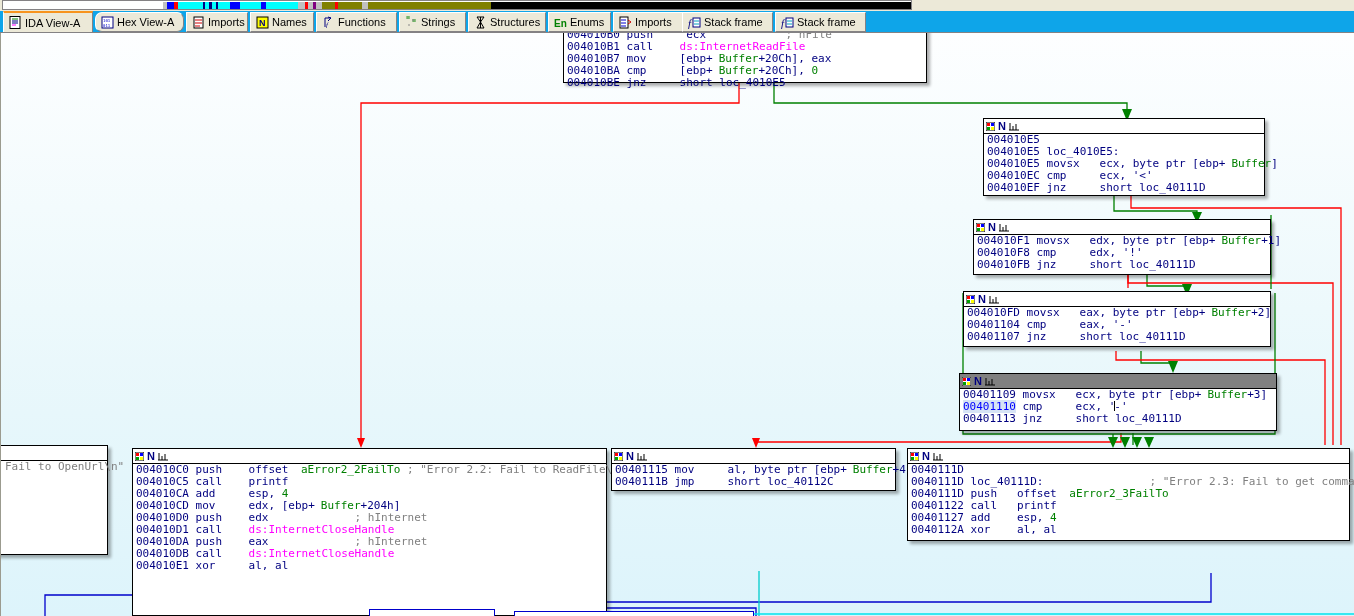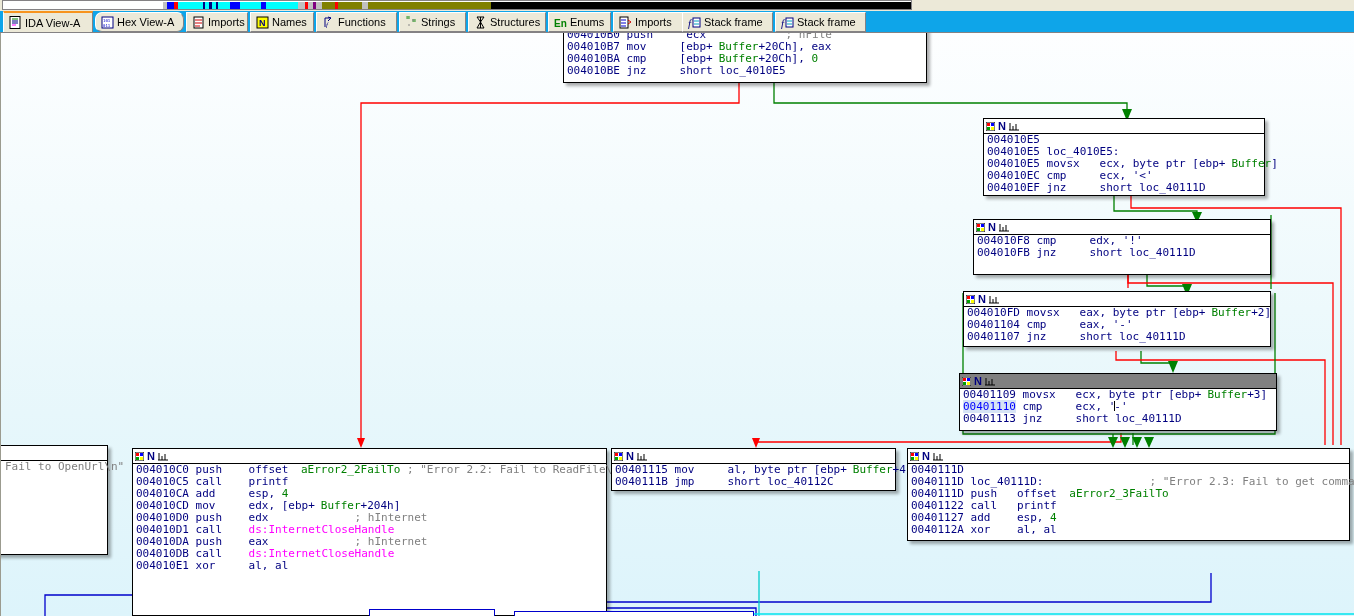--- a/index.html
+++ b/index.html
@@ -267,20 +267,21 @@
       <polyline points="408,578 408,569 1210,569 1210,540" stroke="#0000cc" fill="none" stroke-width="1.3"></polyline>
       <polyline points="755,583 755,575 483,575 483,583" stroke="#0000cc" fill="none" stroke-width="1.3"></polyline>
       <polyline points="758,538 758,583" stroke="#00cccc" fill="none" stroke-width="1.3"></polyline>
       <polyline points="523,581 1354,581" stroke="#00e5ee" fill="none" stroke-width="1.6"></polyline>
       <polyline points="523,581 523,583" stroke="#00e5ee" fill="none" stroke-width="1.6"></polyline>
     </svg>
 
     <div class="node" id="n_top" style="left:562px;top:-6px;width:364px;height:56px;">
       <div class="nodebody" style="padding-top:1px;">
         <div class="ln"><span class="addr">004010B0</span> <span class="mn">push</span>     <span class="reg">ecx</span>            <span class="cmt">; hFile</span></div>
+        <div class="ln"><span class="addr">004010B1</span> <span class="mn">call</span>    <span class="api">ds:InternetReadFile</span></div>
         <div class="ln"><span class="addr">004010B7</span> <span class="mn">mov</span>     <span class="op">[ebp+</span><span class="var">Buffer</span><span class="op">+20Ch], eax</span></div>
         <div class="ln"><span class="addr">004010BA</span> <span class="mn">cmp</span>     <span class="op">[ebp+</span><span class="var">Buffer</span><span class="op">+20Ch], </span><span class="num">0</span></div>
         <div class="ln"><span class="addr">004010BE</span> <span class="mn">jnz</span>     <span class="lbl">short loc_4010E5</span></div>
       </div>
     </div>
 
     <div class="node" id="n_4010E5" style="left:982px;top:85px;width:282px;height:78px;">
       <div class="nodebar">
         <span class="ic-grid">
           <svg width="9" height="9">
@@ -319,20 +320,21 @@
             </svg>
         </span>
         <span class="ic-n">N</span>
         <span class="ic-bars">
           <svg width="10" height="9">
               <path d="M1 1 v7 M4 4 v4 M7 2 v6 M0 8 h10" stroke="#000" fill="none"></path>
             </svg>
         </span>
       </div>
       <div class="nodebody">
+        <div class="ln"><span class="addr">004010F1</span> <span class="mn">movsx</span>   <span class="op">edx, byte ptr [ebp+</span><span class="var">Buffer</span><span class="op">+1]</span></div>
         <div class="ln"><span class="addr">004010F8</span> <span class="mn">cmp</span>     <span class="op">edx, '!'</span></div>
         <div class="ln"><span class="addr">004010FB</span> <span class="mn">jnz</span>     <span class="lbl">short loc_40111D</span></div>
       </div>
     </div>
 
     <div class="node" id="n_4010FD" style="left:962px;top:258px;width:308px;height:56px;">
       <div class="nodebar">
         <span class="ic-grid">
           <svg width="9" height="9">
               <rect width="9" height="9" fill="#fff" stroke="#000"></rect>

